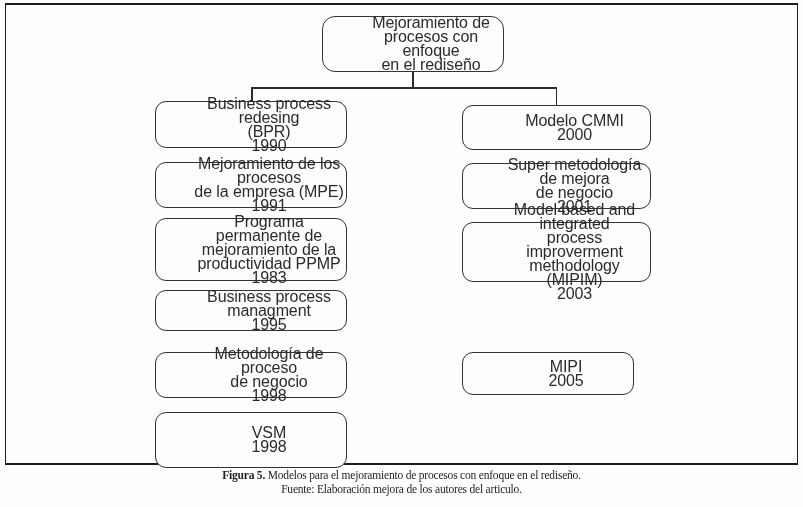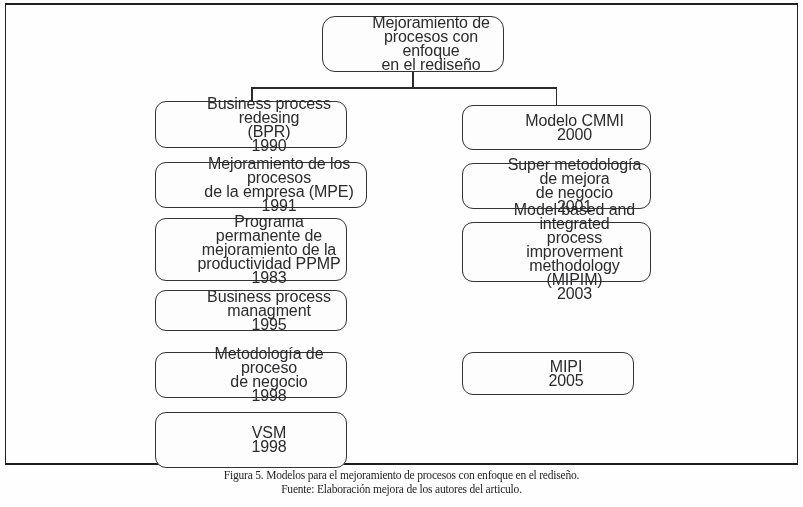--- a/index.html
+++ b/index.html
@@ -20,42 +20,42 @@
     border:1.3px solid #333336;border-radius:11px;background:#fdfdfd;
     display:flex;align-items:center;justify-content:center;
     text-align:center;white-space:pre-line;
     font-size:16px;line-height:14px;letter-spacing:-0.1px;color:#2b2b2e;padding-left:36px;
   }
   .caption{
     position:absolute;left:0;top:468px;width:803px;text-align:center;
     font-family:"Liberation Serif",serif;font-size:11.5px;line-height:14px;
     letter-spacing:-0.2px;color:#1f1f22;
   }
-  .caption b{font-weight:normal;}
+  .caption b{font-weight:bold;}
 </style>
 </head>
 <body>
 
 <div class="page">
 
   <div class="frame"></div>
 
   <div class="conn v" style="left:412px;top:71px;height:17px"></div>
   <div class="conn h" style="left:251px;top:87px;width:306px"></div>
   <div class="conn v" style="left:251px;top:88px;height:14px"></div>
   <div class="conn v" style="left:555.5px;top:88px;height:18px"></div>
 
   <div class="node" style="left:322px;top:16px;width:182px;height:56px;border-radius:13px">Mejoramiento de
 procesos con enfoque
 en el rediseño</div>
 
   <div class="node" style="left:155px;top:101px;width:192px;height:47px">Business process redesing
 (BPR)
 1990</div>
-  <div class="node" style="left:155px;top:162px;width:212px;height:46px">Mejoramiento de los procesos
+  <div class="node" style="left:155px;top:162px;width:192px;height:46px">Mejoramiento de los procesos
 de la empresa (MPE)
 1991</div>
   <div class="node" style="left:155px;top:218px;width:192px;height:63px">Programa permanente de
 mejoramiento de la
 productividad PPMP
 1983</div>
   <div class="node" style="left:155px;top:290px;width:192px;height:41px">Business process managment
 1995</div>
   <div class="node" style="left:155px;top:352px;width:192px;height:46px">Metodología de proceso
 de negocio

